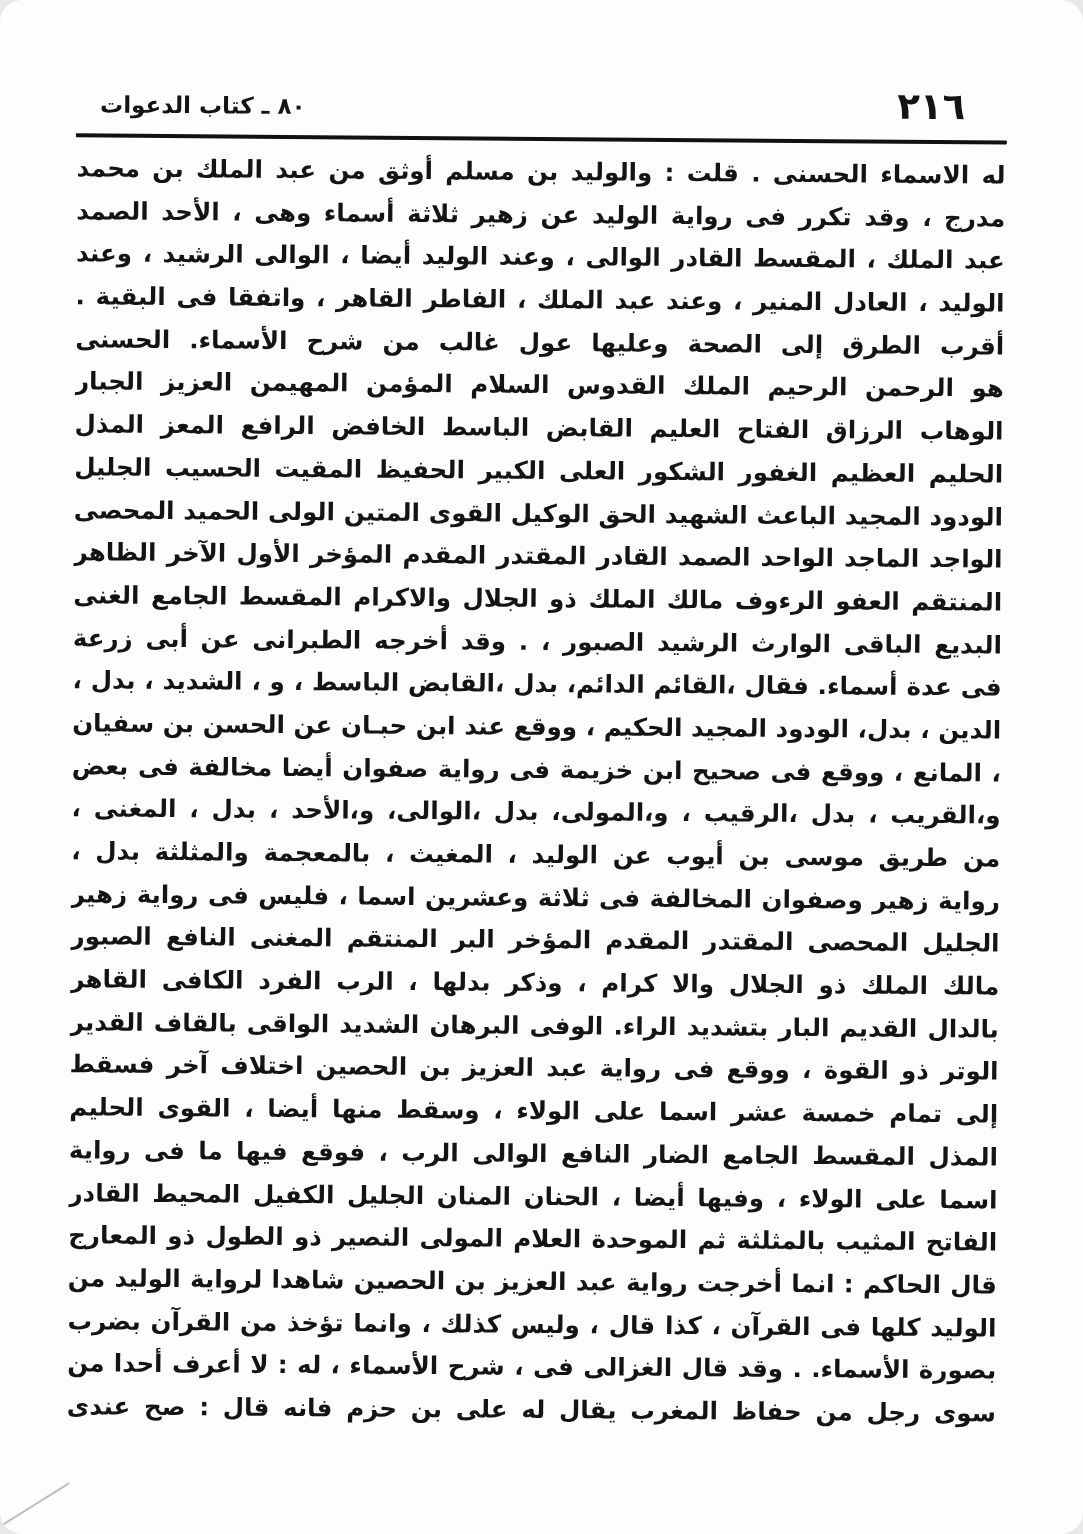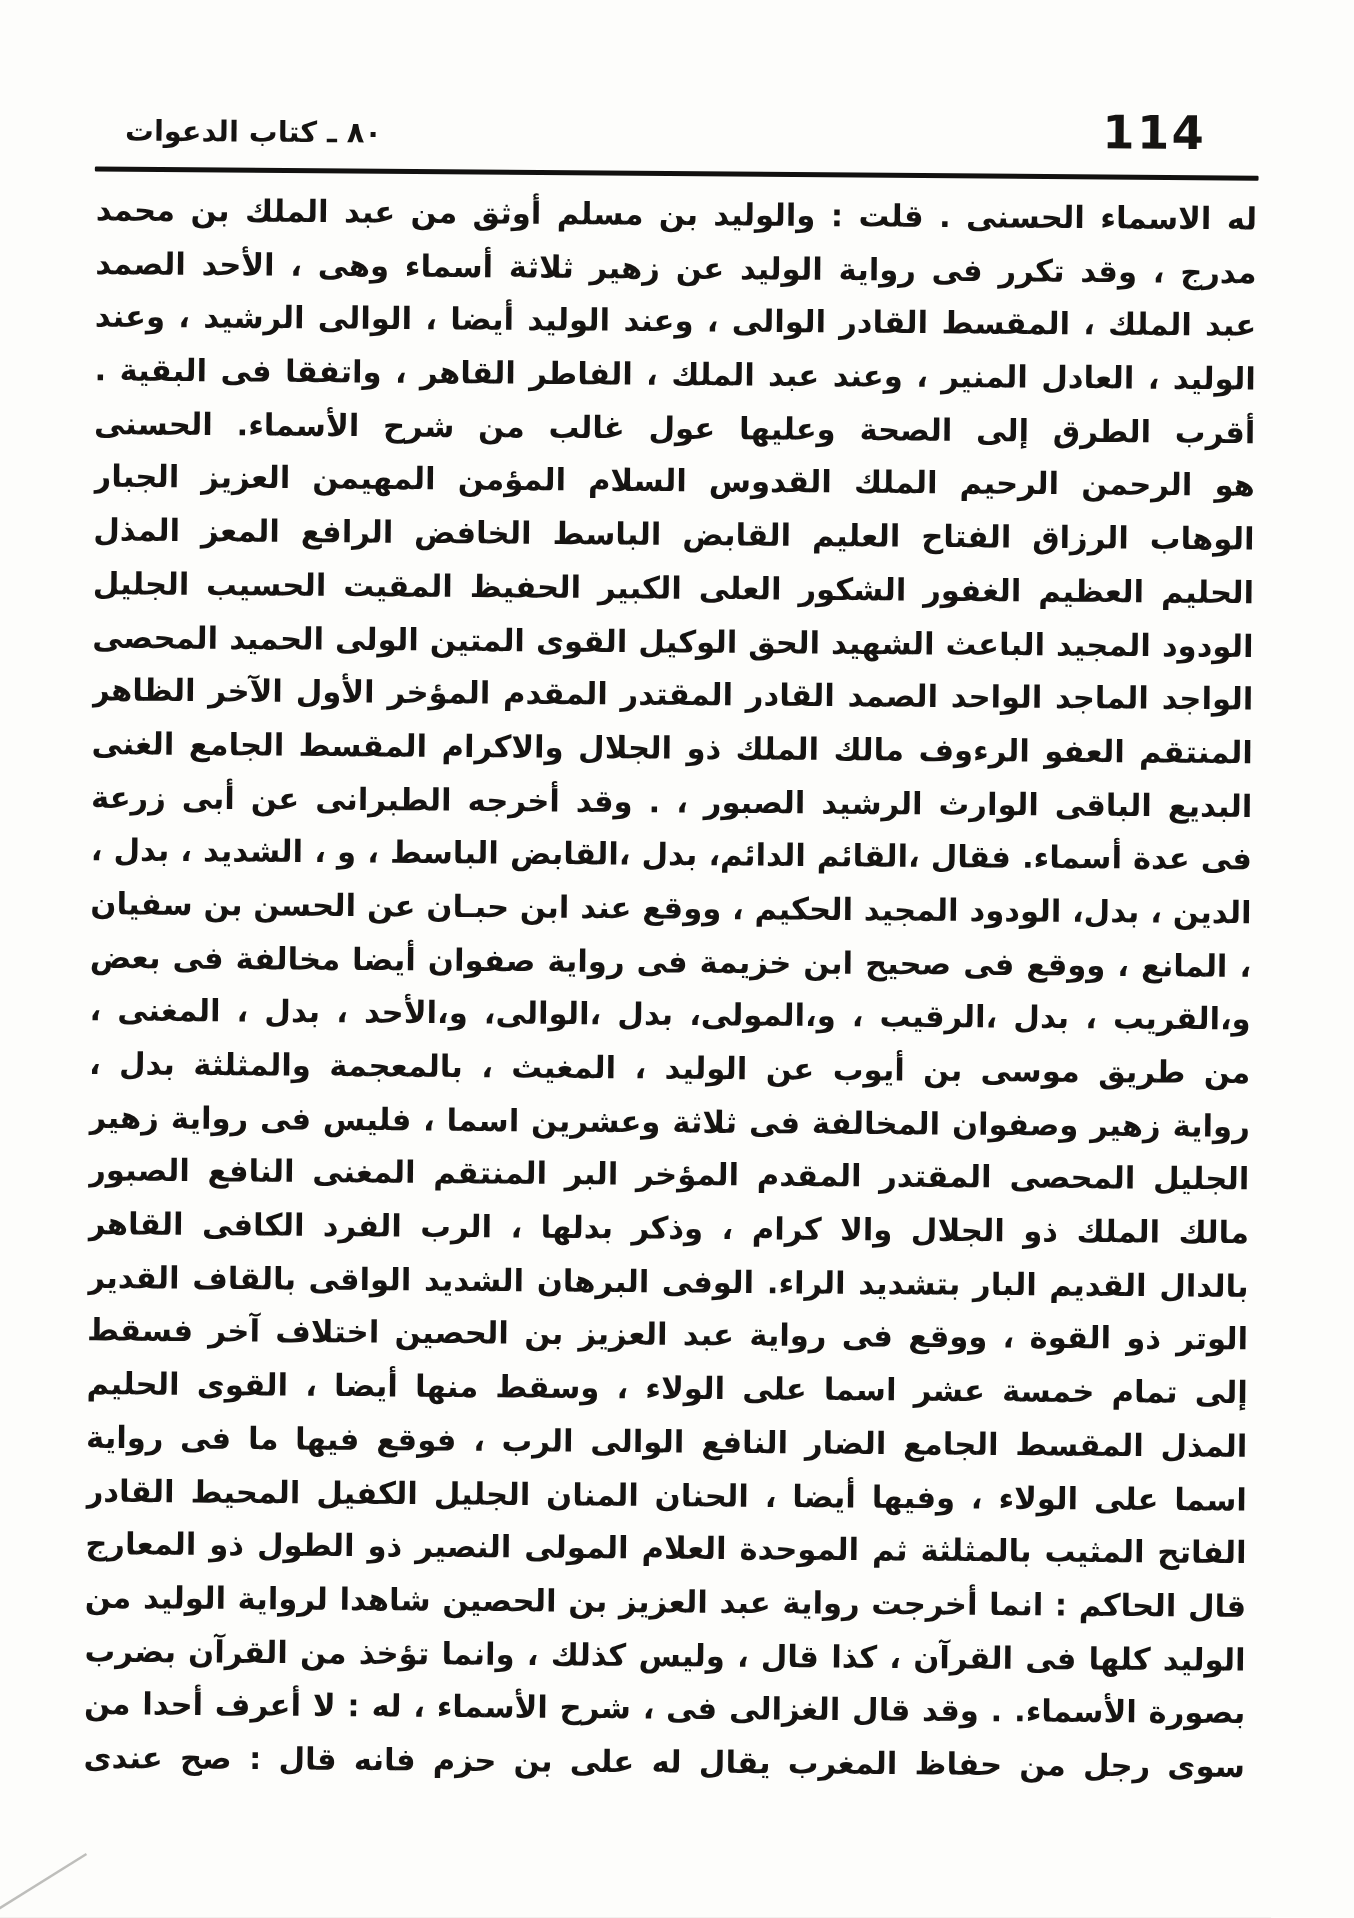--- a/index.html
+++ b/index.html
@@ -9,20 +9,21 @@
   }
   .page {
     position: relative;
     width: 1083px;
     height: 1534px;
     margin: 0 auto;
     background: #fdfdfb;
     overflow: hidden;
     font-family: "DejaVu Sans", sans-serif;
     color: #161412;
+    border-radius: 22px;
   }
   .tilt {
     position: absolute;
     top: 0; left: 0;
     width: 100%;
     transform: rotate(0.45deg);
     transform-origin: 40px 120px;
   }
   .header {
     display: flex;
@@ -76,21 +77,21 @@
     opacity: 0.55;
   }
 </style>
 </head>
 <body>
 
 <div class="page">
   <div class="tilt">
     <div class="header">
       <div class="book-label">٨٠ ـ كتاب الدعوات</div>
-      <div class="page-number">114</div>
+      <div class="page-number">٢١٦</div>
     </div>
     <div class="rule"></div>
     <div class="body-text">
         <div class="line">له الاسماء الحسنى . قلت : والوليد بن مسلم أوثق من عبد الملك بن محمد الصنعانى ، ورواية الوليد تشعر بأن التعيين</div>
         <div class="line">مدرج ، وقد تكرر فى رواية الوليد عن زهير ثلاثة أسماء وهى ، الأحد الصمد الهادى ، ووقع بدلها فى رواية</div>
         <div class="line">عبد الملك ، المقسط القادر الوالى ، وعند الوليد أيضا ، الوالى الرشيد ، وعند عبد الملك ، الوالى الراشد ، وعند</div>
         <div class="line">الوليد ، العادل المنير ، وعند عبد الملك ، الفاطر القاهر ، واتفقا فى البقية . وأما رواية الوليد عن شعيب وهى</div>
         <div class="line">أقرب الطرق إلى الصحة وعليها عول غالب من شرح الأسماء. الحسنى فسياقها عند الترمذى ، هو الله الذى لا إله إلا</div>
         <div class="line">هو الرحمن الرحيم الملك القدوس السلام المؤمن المهيمن العزيز الجبار المتكبر الخالق البارئ المصور الغفار القهار</div>
         <div class="line">الوهاب الرزاق الفتاح العليم القابض الباسط الخافض الرافع المعز المذل السميع البصير الحكم العدل اللطيف الخبير</div>

